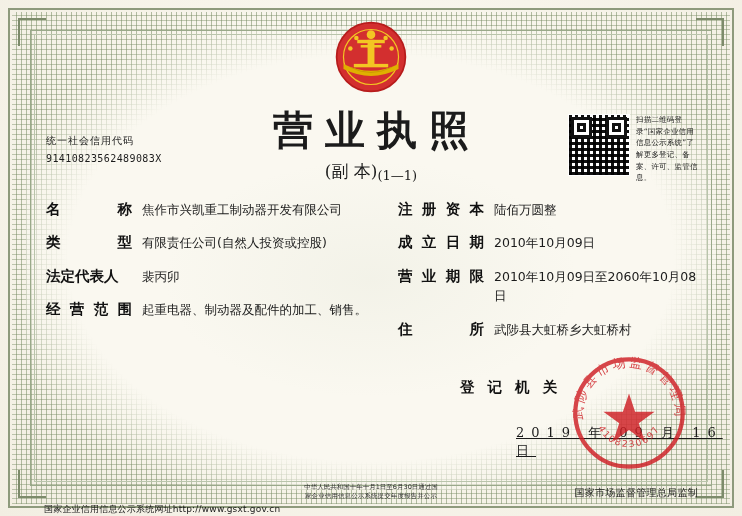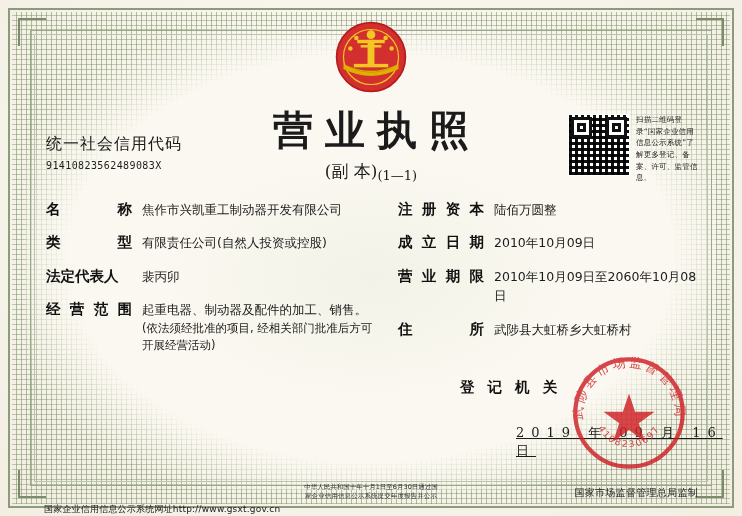--- a/index.html
+++ b/index.html
@@ -111,21 +111,21 @@
 
   
   .code-block {
     position: absolute;
     left: 46px;
     top: 134px;
     width: 190px;
     text-align: left;
   }
   .code-label {
-    font-size: 16px;
+    font-size: 10px;
     color: #1b1b1b;
     letter-spacing: 1px;
     white-space: nowrap;
   }
   .code-value {
     margin-top: 5px;
     font-size: 10px;
     color: #1b1b1b;
     letter-spacing: 0.4px;
     font-family: "DejaVu Sans Mono", "Liberation Mono", monospace;
@@ -357,21 +357,20 @@
     </div>
     <div class="field">
       <div class="field-label">
           <span>经</span>
           <span>营</span>
           <span>范</span>
           <span>围</span>
         </div>
       <div class="field-value">
         <span>起重电器、制动器及配件的加工、销售。</span>
-        <span class="small">(依法须经批准的项目, 经相关部门批准后方可开展经营活动)</span>
       </div>
     </div>
   </div>
 
   <div class="fields-right">
     <div class="field">
       <div class="field-label">
           <span>注</span>
           <span>册</span>
           <span>资</span>

